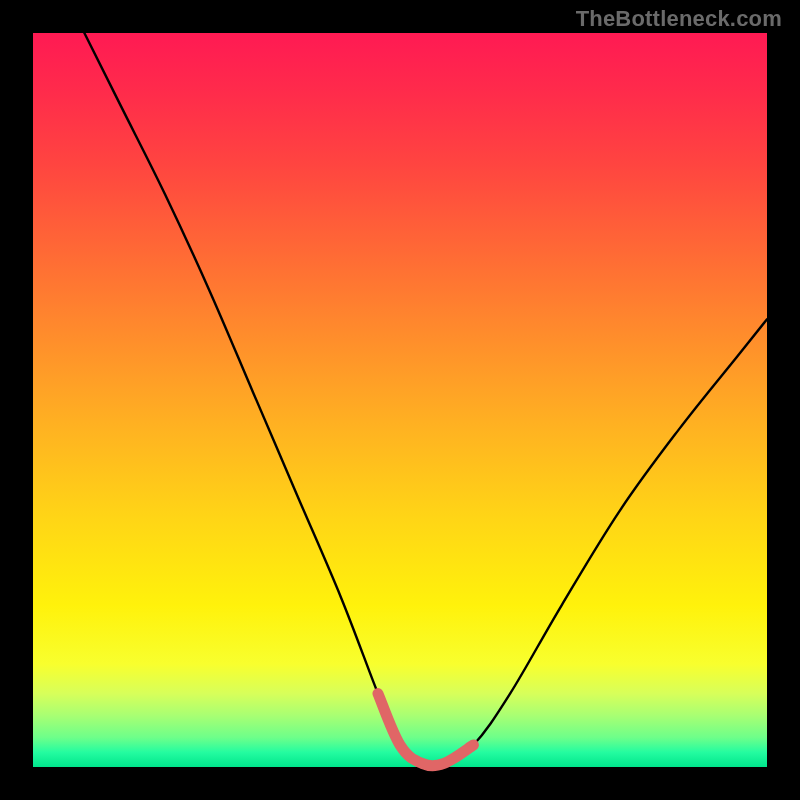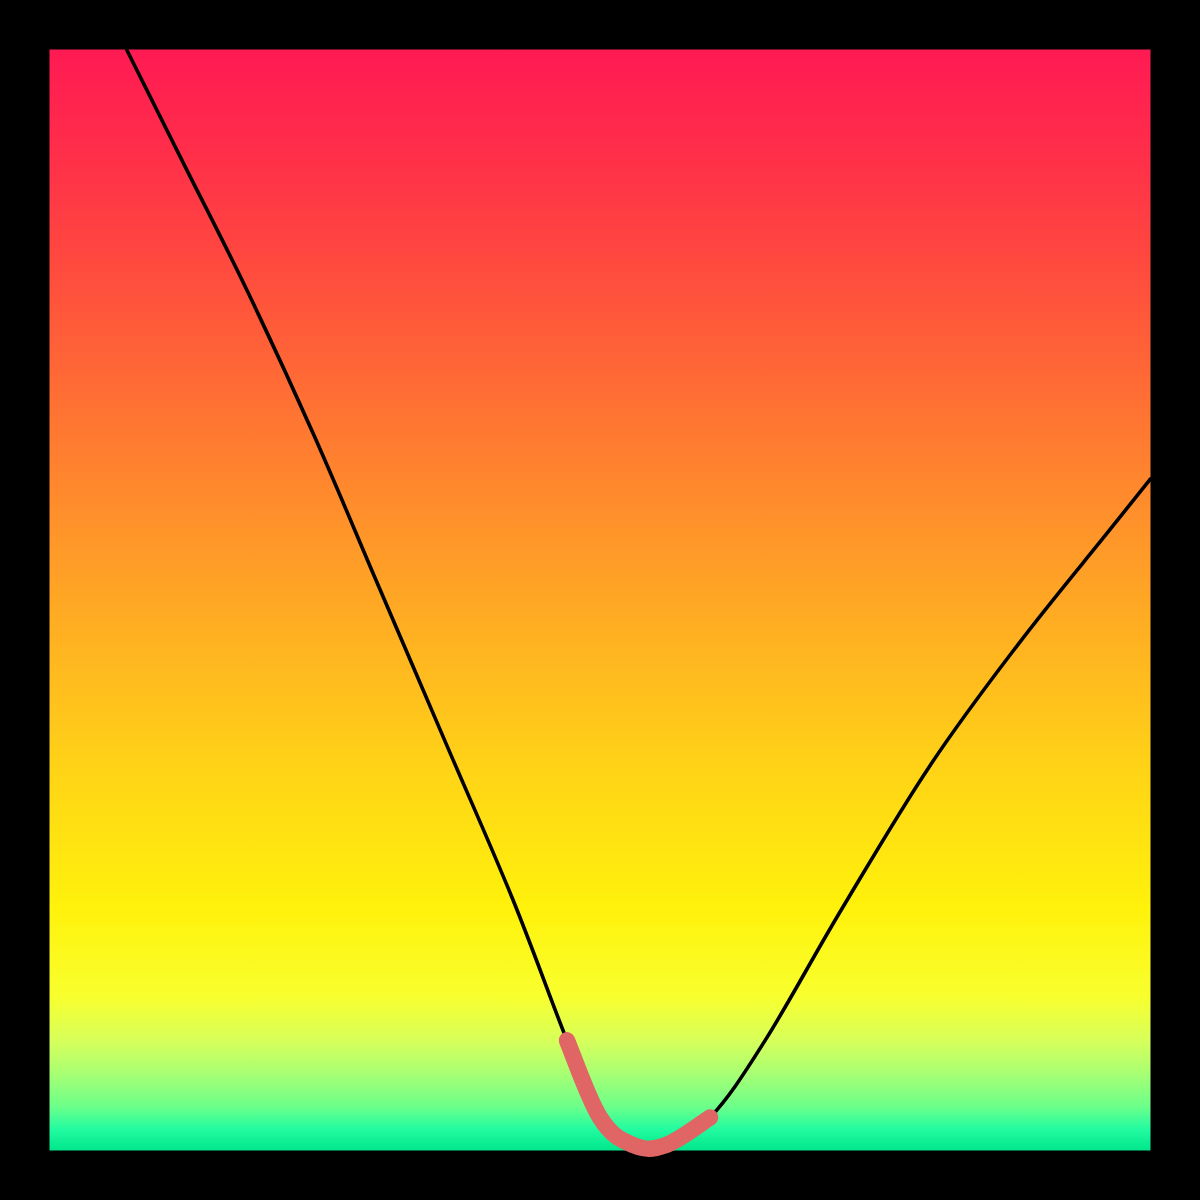--- a/index.html
+++ b/index.html
@@ -61,20 +61,21 @@
     width: 100%;
     height: 100%;
     overflow: visible;
   }
 </style>
 </head>
 <body>
 
 <div class="frame">
 
+  <div class="watermark">TheBottleneck.com</div>
 
   <div class="plot">
     <div class="gradient"></div>
 
     <svg class="curve" viewBox="0 0 734 734" preserveAspectRatio="none">
       <g>
         <path id="curve-main" fill="none" stroke-linecap="round" stroke-linejoin="round" stroke-width="2.4" d="M 51.38 0.00 C 57.99 13.21, 73.55 44.33, 88.08 73.40 C 102.61 102.47, 116.27 128.45, 132.12 161.48 C 147.97 194.51, 160.31 221.23, 176.16 256.90 C 192.01 292.57, 204.35 322.67, 220.20 359.66 C 236.05 396.65, 248.39 425.43, 264.24 462.42 C 280.09 499.41, 293.75 529.51, 308.28 565.18 C 322.81 600.85, 334.41 634.18, 344.98 660.60 C 355.55 687.02, 359.07 699.43, 367.00 711.98 C 374.93 724.53, 381.09 727.03, 389.02 730.33 C 396.95 733.63, 401.79 733.63, 411.04 730.33 C 420.29 727.03, 428.51 724.53, 440.40 711.98 C 452.29 699.43, 461.25 685.70, 477.10 660.60 C 492.95 635.50, 508.66 605.55, 528.48 572.52 C 548.30 539.49, 566.06 508.81, 587.20 477.10 C 608.34 445.39, 624.78 424.11, 645.92 396.36 C 667.06 368.61, 688.79 342.78, 704.64 322.96 C 720.49 303.14, 728.72 292.87, 734.00 286.26" stroke="#000000"></path>
         <path id="curve-highlight" fill="none" stroke-linecap="round" stroke-linejoin="round" stroke-width="11" d="M 344.98 660.60 C 348.94 669.85, 359.07 699.43, 367.00 711.98 C 374.93 724.53, 381.09 727.03, 389.02 730.33 C 396.95 733.63, 401.79 733.63, 411.04 730.33 C 420.29 727.03, 435.12 715.28, 440.40 711.98" stroke="#e06666"></path>
       </g>
     </svg>

